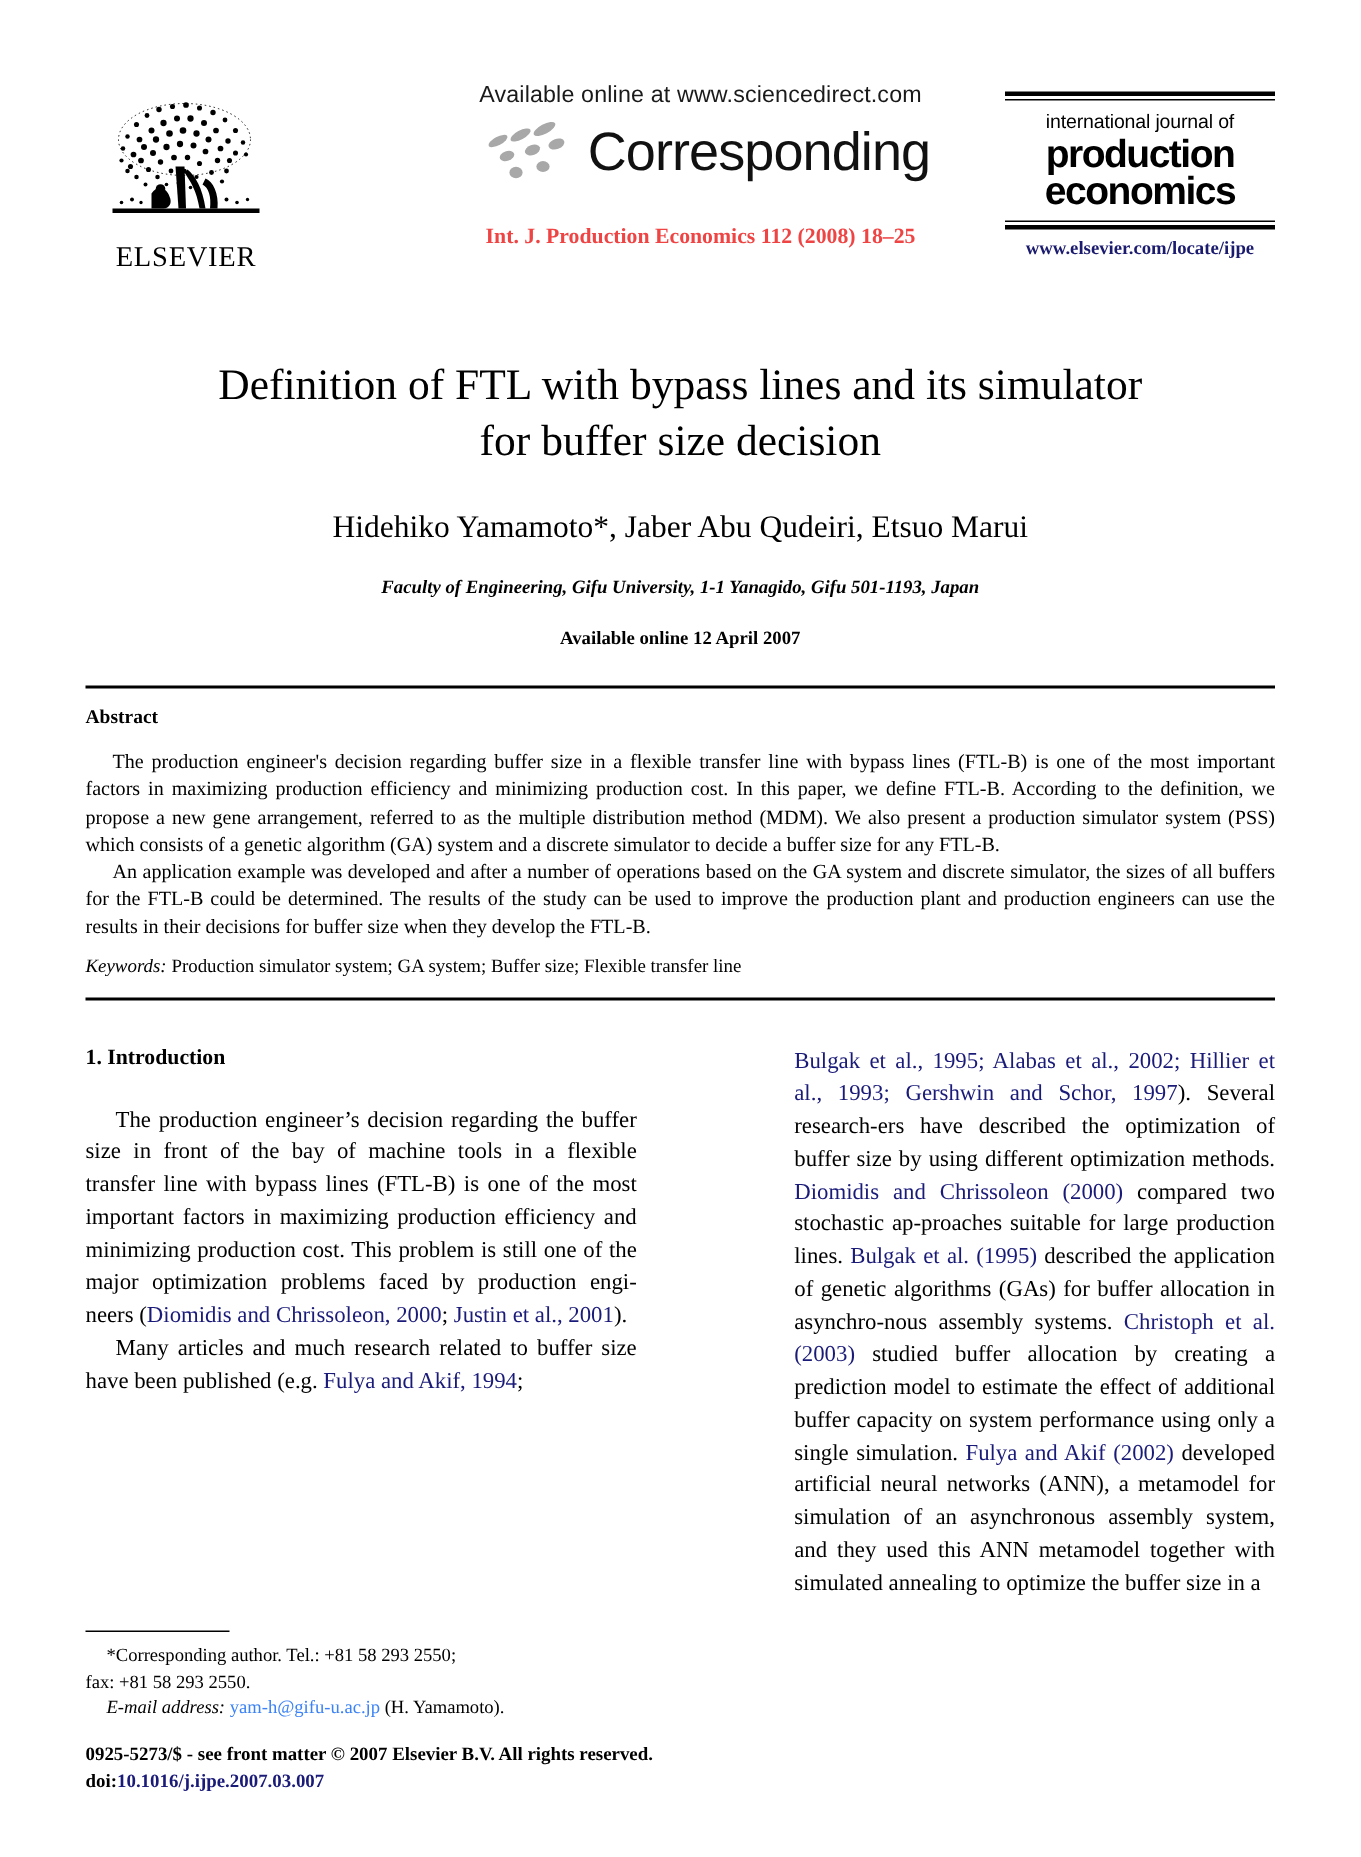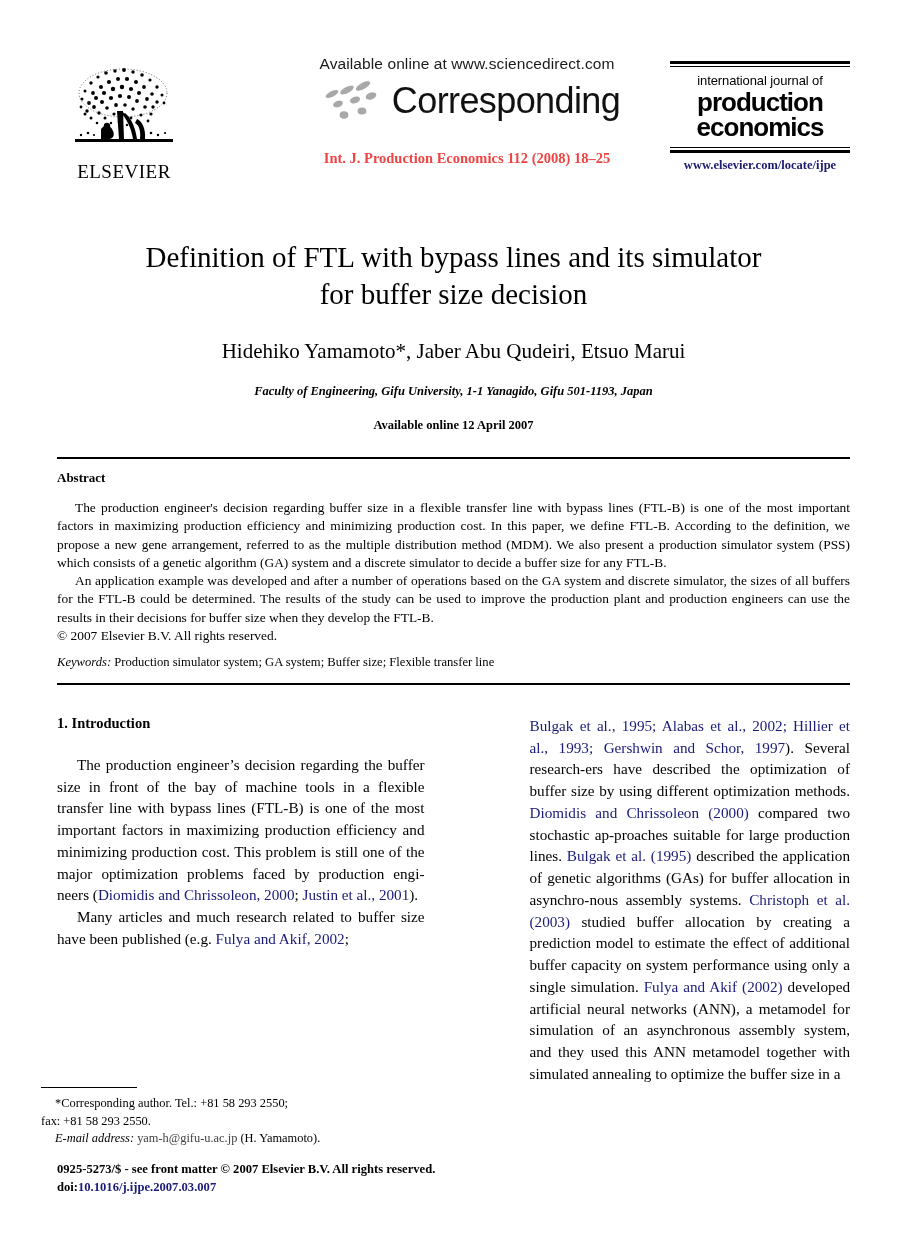--- a/index.html
+++ b/index.html
@@ -190,37 +190,37 @@
     text-align: justify;
     hyphens: manual;
   }
   .body-text p { margin: 0; text-indent: 20px; }
   .body-text p.noindent { text-indent: 0; margin-left: 47px; }
   .cite { color: #1a1a78; }
 
   
   .footnotes {
     position: absolute;
-    left: 41px;
+    left: 57px;
     top: 1032px;
     width: 372px;
   }
   .fn-rule {
     width: 96px;
     border-top: 1.6px solid #000;
     margin-bottom: 7px;
   }
   .fn-text {
     font-size: 12.4px;
     line-height: 1.42;
   }
   .fn-text p { margin: 0; }
   .fn-indent { text-indent: 14px; }
   .fn-italic { font-style: italic; }
-  .fn-link { color: #404040; margin-top: 44px; }
+  .fn-link { color: #3b82f6; margin-top: 44px; }
 
   .bottom-block {
     position: absolute;
     left: 57px;
     top: 1106px;
     width: 520px;
     font-size: 12.6px;
     line-height: 1.4;
     font-weight: bold;
   }
@@ -360,35 +360,34 @@
   </div>
   <div class="authors">Hidehiko Yamamoto*, Jaber Abu Qudeiri, Etsuo Marui</div>
   <div class="affiliation">Faculty of Engineering, Gifu University, 1-1 Yanagido, Gifu 501-1193, Japan</div>
   <div class="avail-date">Available online 12 April 2007</div>
 
   <hr class="sep">
   <div class="abs-head">Abstract</div>
   <div class="abs-body">
     <p>The production engineer's decision regarding buffer size in a flexible transfer line with bypass lines (FTL-B) is one of the most important factors in maximizing production efficiency and minimizing production cost. In this paper, we define FTL-B. According to the definition, we propose a new gene arrangement, referred to as the multiple distribution method (MDM). We also present a production simulator system (PSS) which consists of a genetic algorithm (GA) system and a discrete simulator to decide a buffer size for any FTL-B.</p>
     <p>An application example was developed and after a number of operations based on the GA system and discrete simulator, the sizes of all buffers for the FTL-B could be determined. The results of the study can be used to improve the production plant and production engineers can use the results in their decisions for buffer size when they develop the FTL-B.</p>
-    <p class="noindent">© 2007 Elsevier B.V. All rights reserved.</p>
   </div>
   <div class="keywords">
     <span class="kw-label">Keywords:</span>
     <span>Production simulator system; GA system; Buffer size; Flexible transfer line</span>
   </div>
   <hr class="sep2">
 
   <div class="columns">
 
     <div class="col">
       <div class="sec-head">1.  Introduction</div>
       <div class="body-text">
         <p><span>The production engineer’s decision regarding the buffer size in front of the bay of machine tools in a flexible transfer line with bypass lines (FTL-B) is one of the most important factors in maximizing production efficiency and minimizing production cost. This problem is still one of the major optimization problems faced by production engi-neers (</span><span class="cite">Diomidis and Chrissoleon, 2000</span><span>; </span><span class="cite">Justin et al., 2001</span><span>).</span></p>
-        <p><span>Many articles and much research related to buffer size have been published (e.g. </span><span class="cite">Fulya and Akif, 2002</span><span>;</span></p>
+        <p><span>Many articles and much research related to buffer size have been published (e.g. </span><span class="cite">Fulya and Akif, 1994</span><span>;</span></p>
       </div>
     </div>
 
     <div class="col">
       <div class="body-text">
         <p class="noindent"><span class="cite">Bulgak et al., 1995; Alabas et al., 2002; Hillier et al., 1993; Gershwin and Schor, 1997</span><span>). Several research-ers have described the optimization of buffer size by using different optimization methods. </span><span class="cite">Diomidis and Chrissoleon (2000)</span><span> compared two stochastic ap-proaches suitable for large production lines. </span><span class="cite">Bulgak et al. (1995)</span><span> described the application of genetic algorithms (GAs) for buffer allocation in asynchro-nous assembly systems. </span><span class="cite">Christoph et al. (2003)</span><span> studied buffer allocation by creating a prediction model to estimate the effect of additional buffer capacity on system performance using only a single simulation. </span><span class="cite">Fulya and Akif (2002)</span><span> developed artificial neural networks (ANN), a metamodel for simulation of an asynchronous assembly system, and they used this ANN metamodel together with simulated annealing to optimize the buffer size in a</span></p>
       </div>
     </div>
   </div>
 

